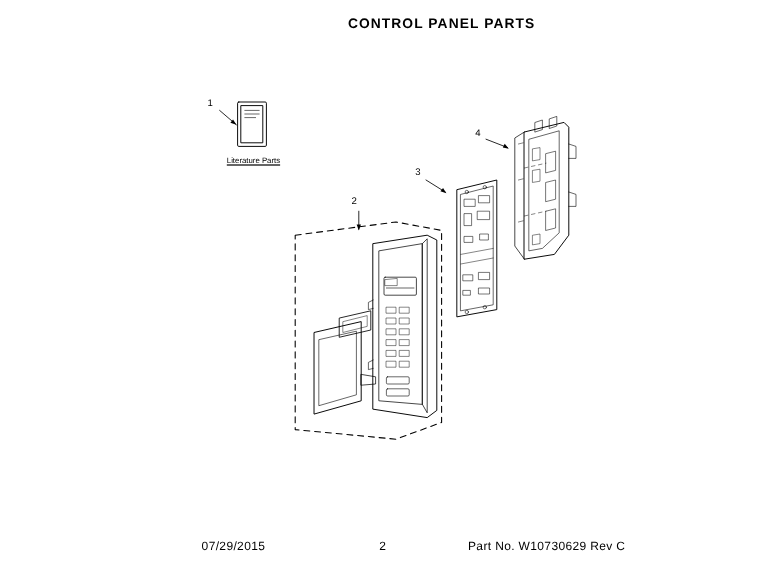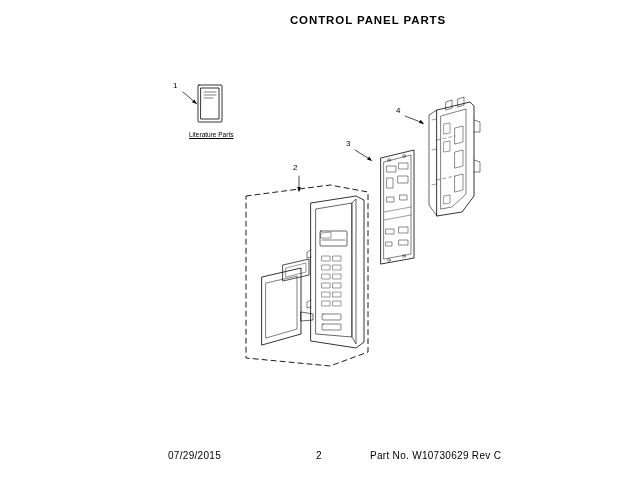--- a/index.html
+++ b/index.html
@@ -47,21 +47,21 @@
     left: 168px;
     top: 0;
   }
   .footer .page {
     position: absolute;
     left: 316px;
     top: 0;
   }
   .footer .partno {
     position: absolute;
-    left: 370px;
+    left: 390px;
     top: 0;
   }
   .callout {
     position: absolute;
     font-size: 8px;
     font-family: "Liberation Sans", sans-serif;
     color: #000;
   }
   .caption {
     position: absolute;

